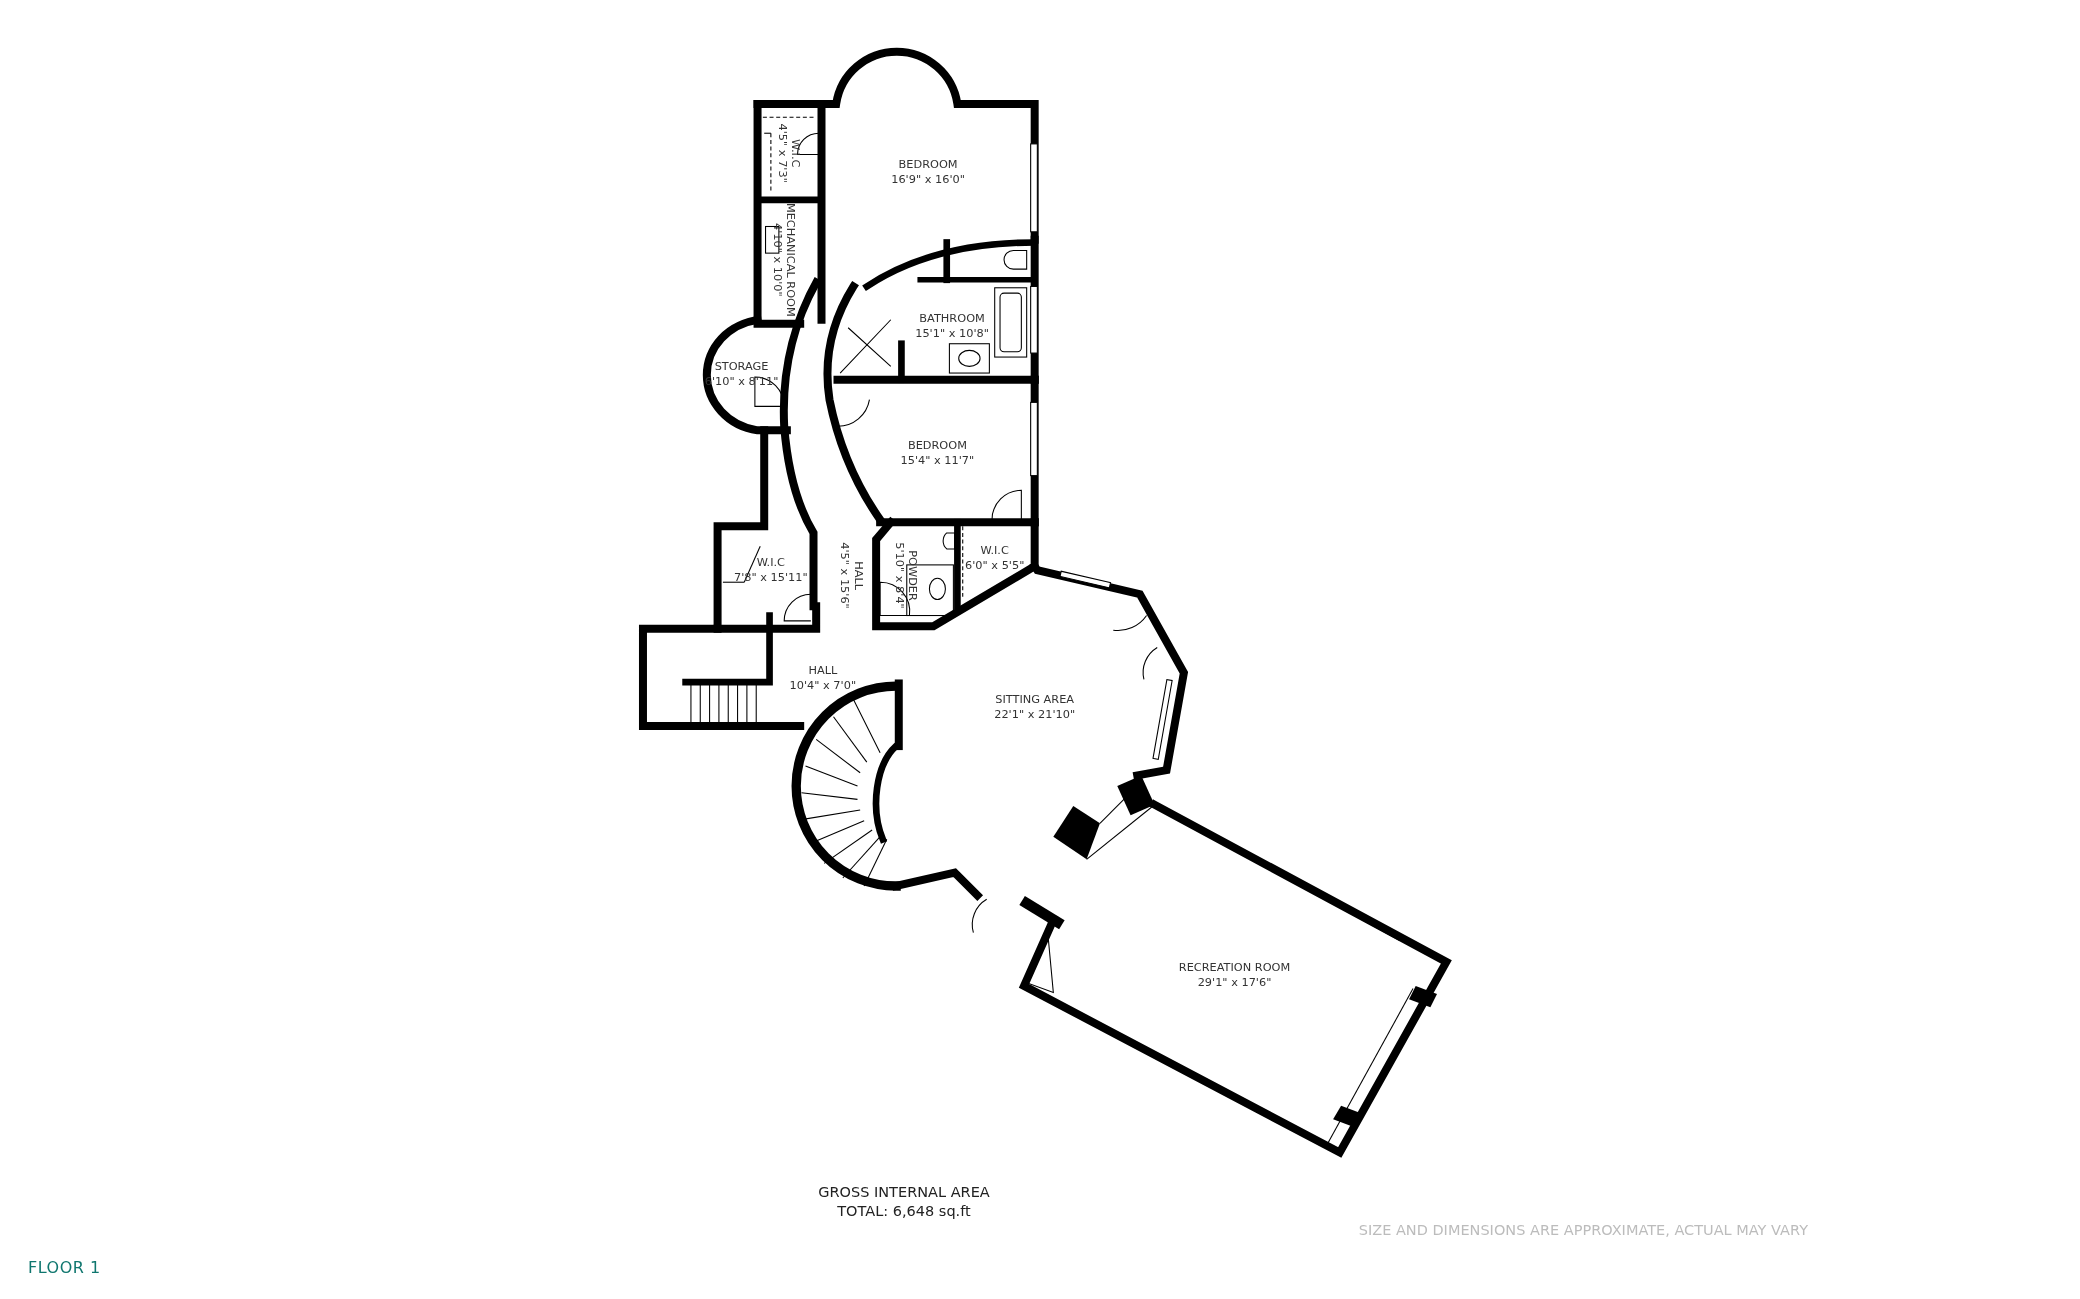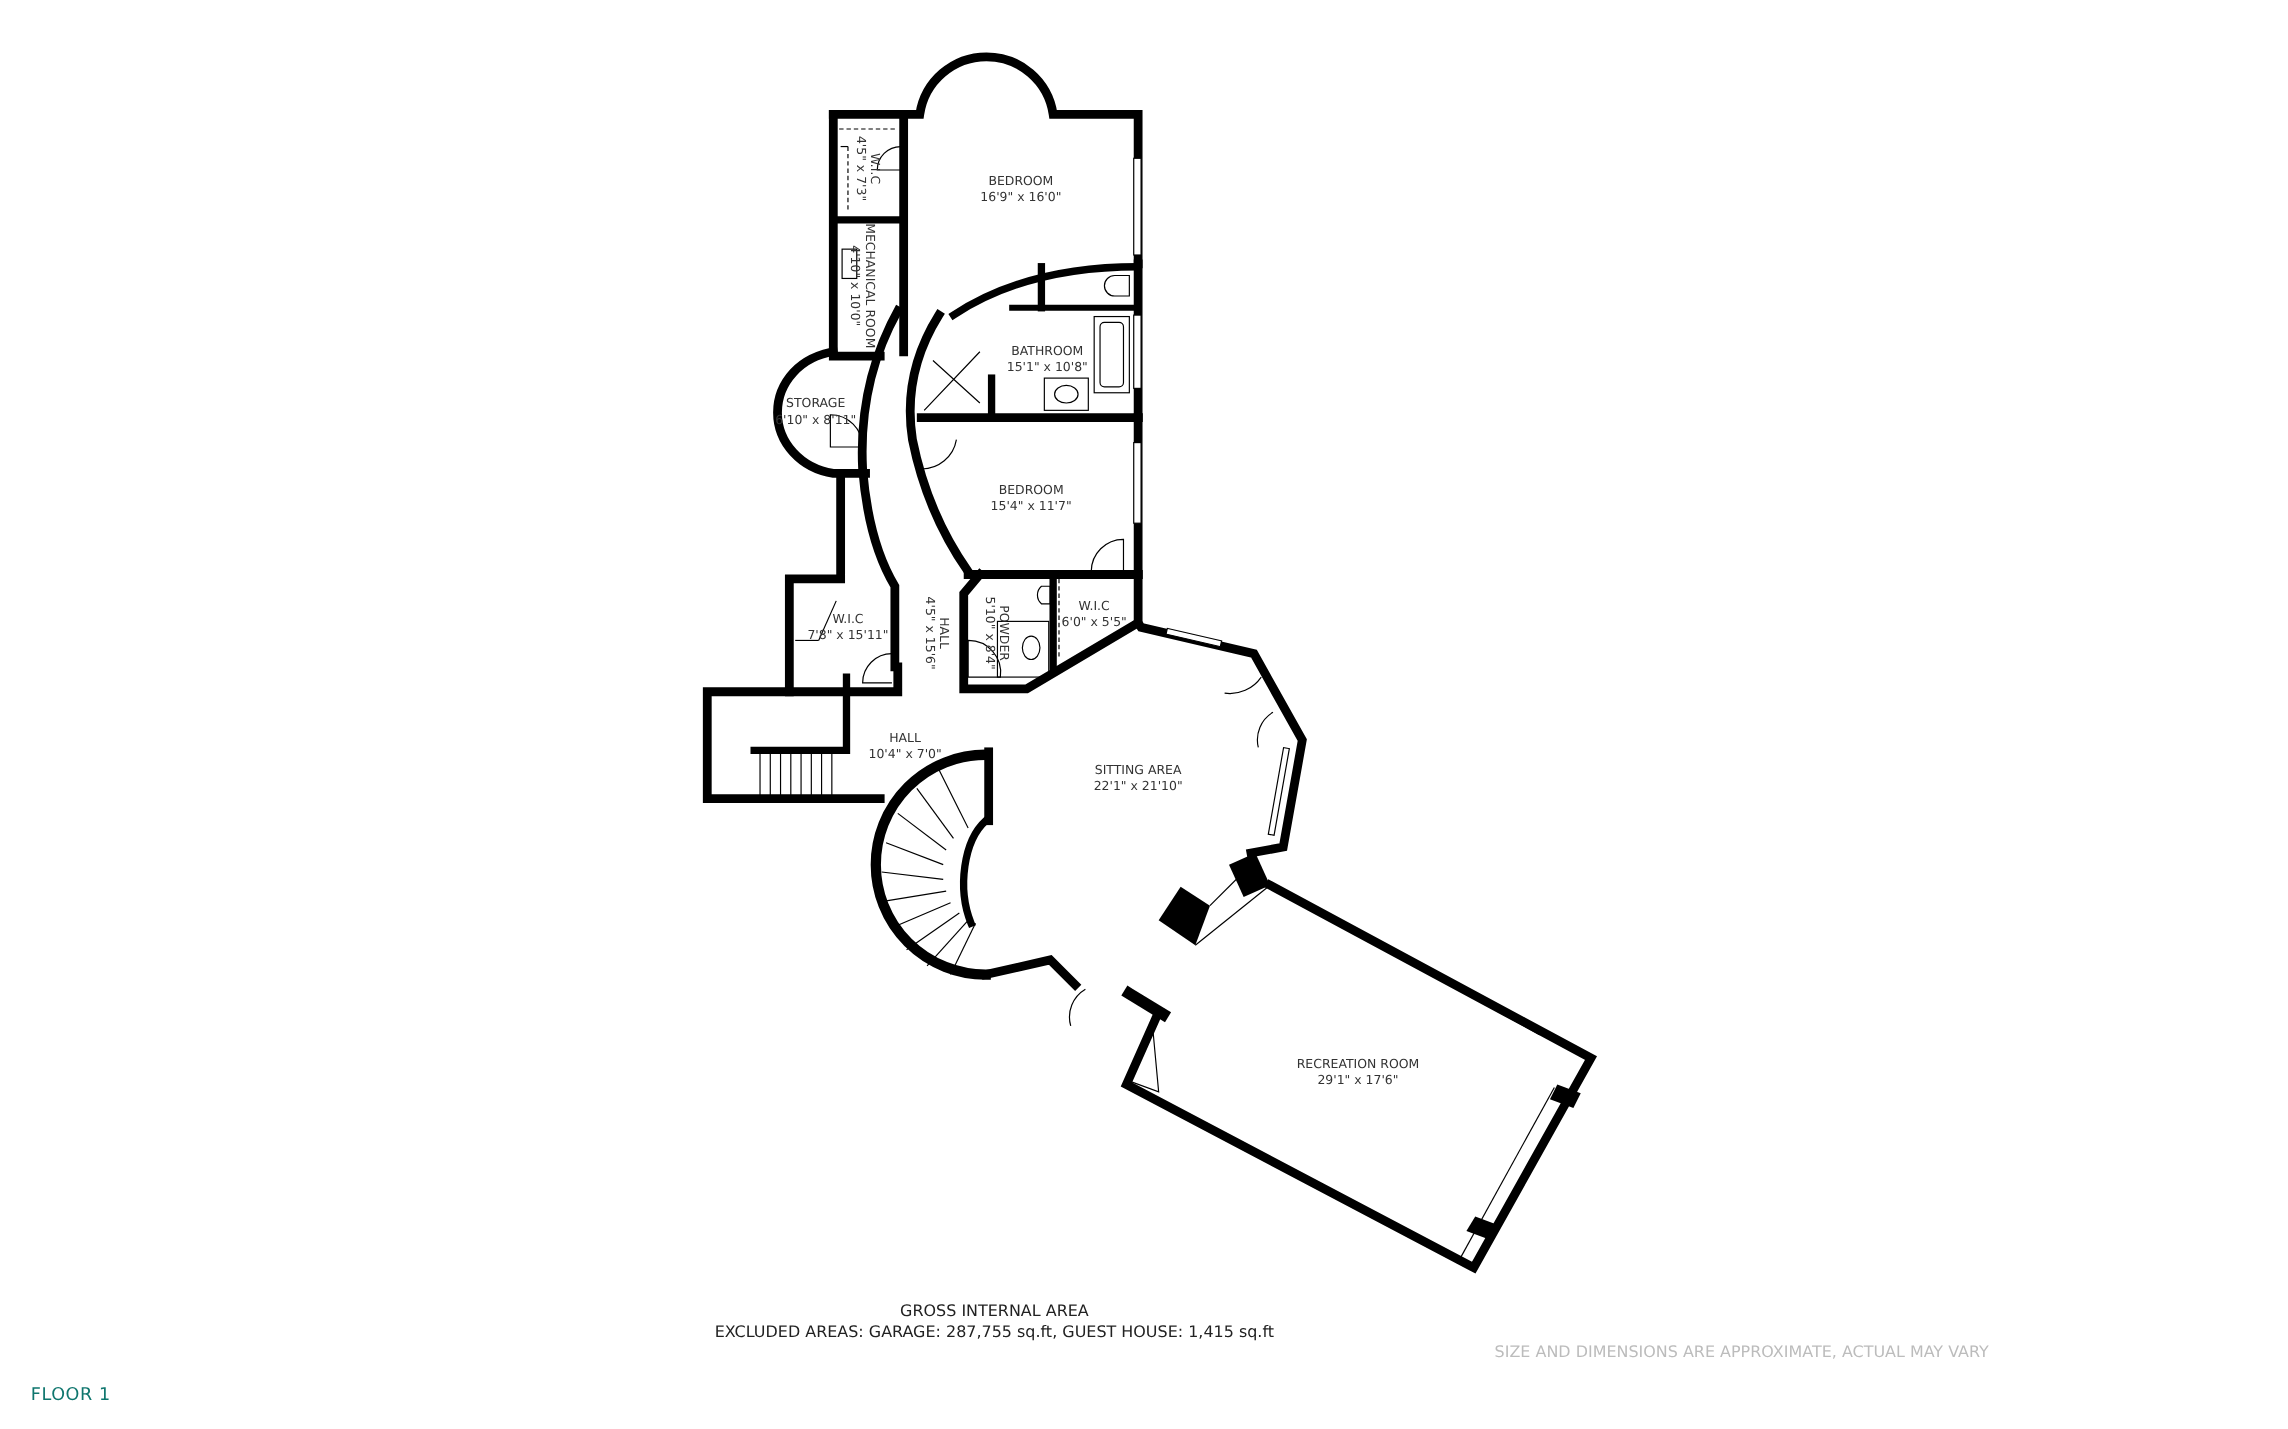--- a/index.html
+++ b/index.html
@@ -185,17 +185,17 @@
     <text class="room-label" x="776" y="528">SITTING AREA</text>
     <text class="room-label" x="776" y="539">22'1" x 21'10"</text>
 
     <text class="room-label" x="926" y="729">RECREATION ROOM</text>
     <text class="room-label" x="926" y="740">29'1" x 17'6"</text>
   </g>
 </svg>
 
 <div class="summary">
   <div>GROSS INTERNAL AREA</div>
-  <div>EXCLUDED AREAS: GARAGE: 287,755 sq.ft, GUEST HOUSE: 1,415 sq.ft</div>
+  <div>TOTAL: 6,648 sq.ft</div>
   <div class="muted">SIZE AND DIMENSIONS ARE APPROXIMATE, ACTUAL MAY VARY</div>
 </div>
 
 <div class="floor-label">FLOOR 1</div>
 
 </body></html>

